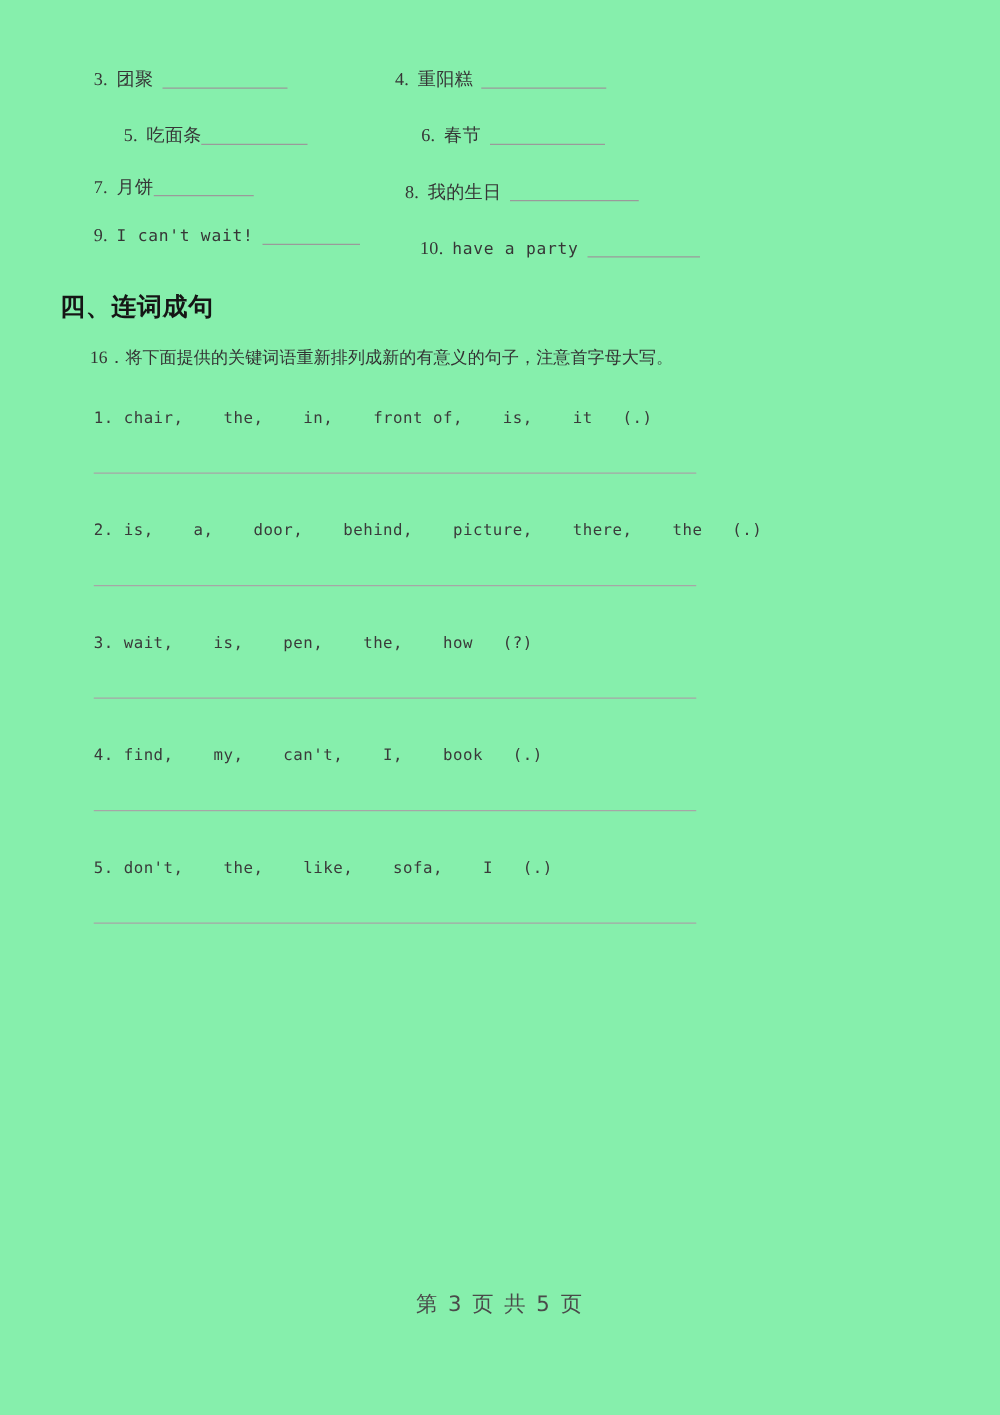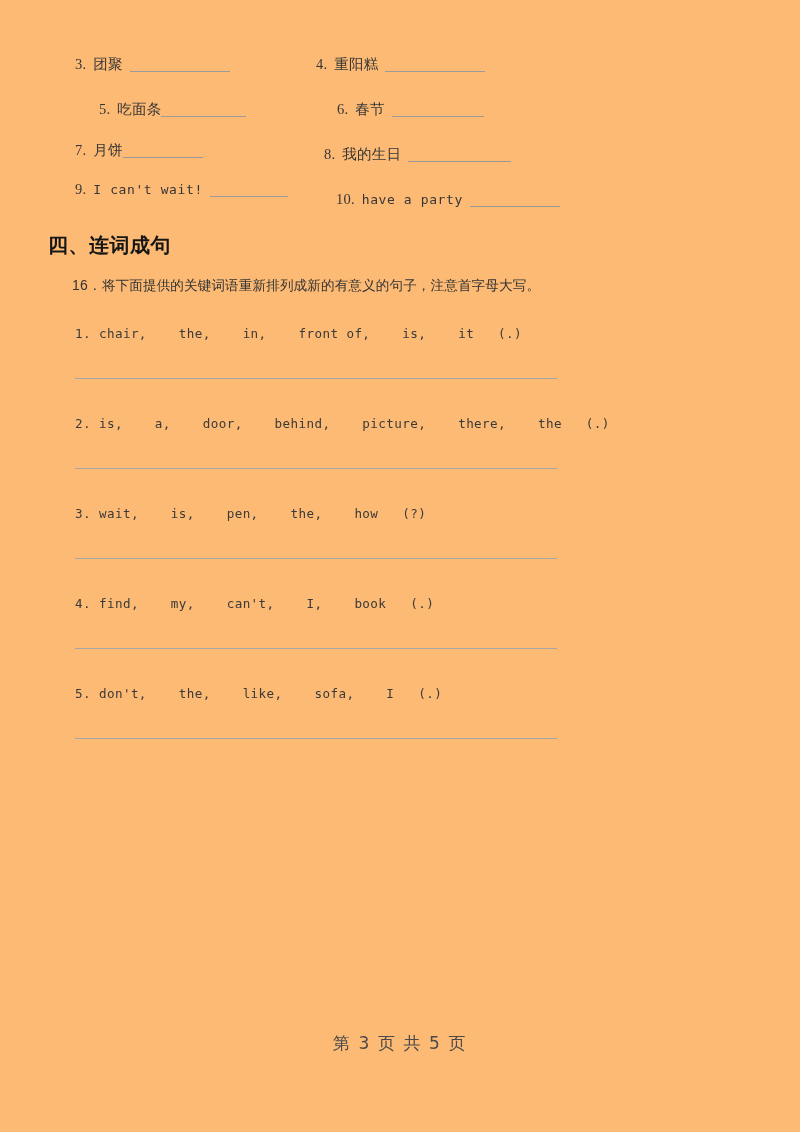--- a/index.html
+++ b/index.html
@@ -15,21 +15,21 @@
     font-family: "Liberation Serif", "DejaVu Serif", serif;
     color: #2b2b2b;
     overflow: hidden;
   }
 
   .page {
     position: absolute;
     inset: 0;
     width: 800px;
     height: 1132px;
-    background: #fdba74;
+    background: #86efac;
   }
 
   
   .fill-section {
     position: absolute;
     left: 0;
     top: 44px;
     width: 800px;
   }
   .fill-row {
@@ -81,21 +81,21 @@
     position: absolute;
     left: 72px;
     top: 277px;
     font-family: "DejaVu Sans", "Liberation Sans", sans-serif;
     font-size: 13.6px;
     letter-spacing: 0.1px;
     color: #333333;
     white-space: nowrap;
   }
   .instruction .idx {
-    font-family: Liberation Sans, sans-serif;
+    font-family: Liberation Serif, serif;
     font-size: 14px;
   }
 
   
   .reorder {
     position: absolute;
     left: 0;
     top: 326px;
     width: 680px;
   }

